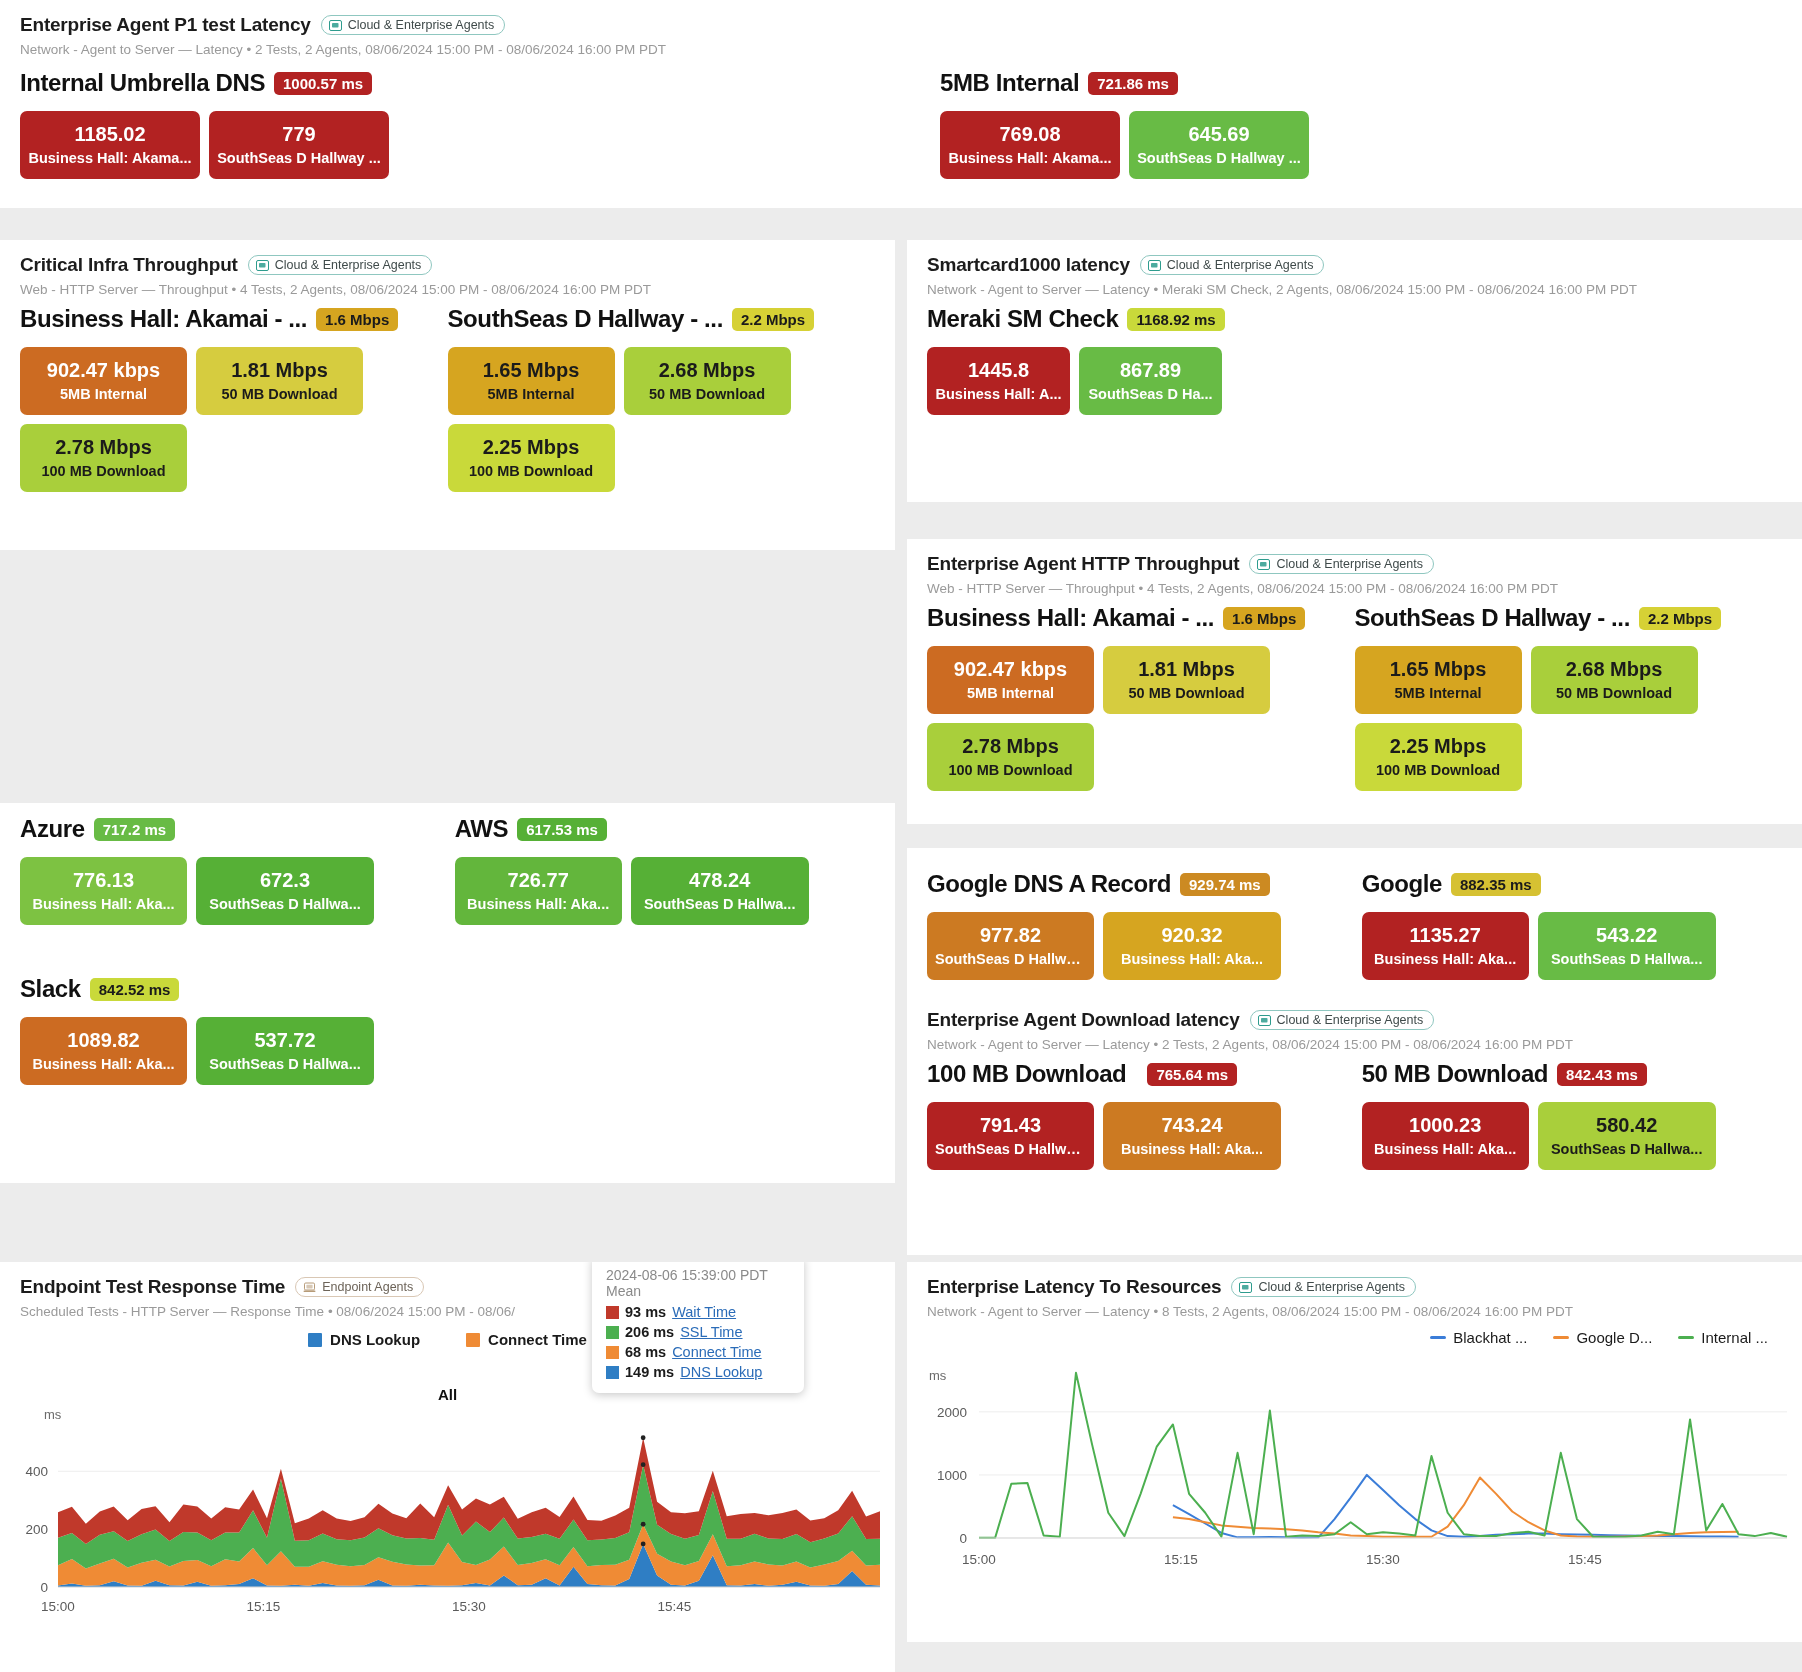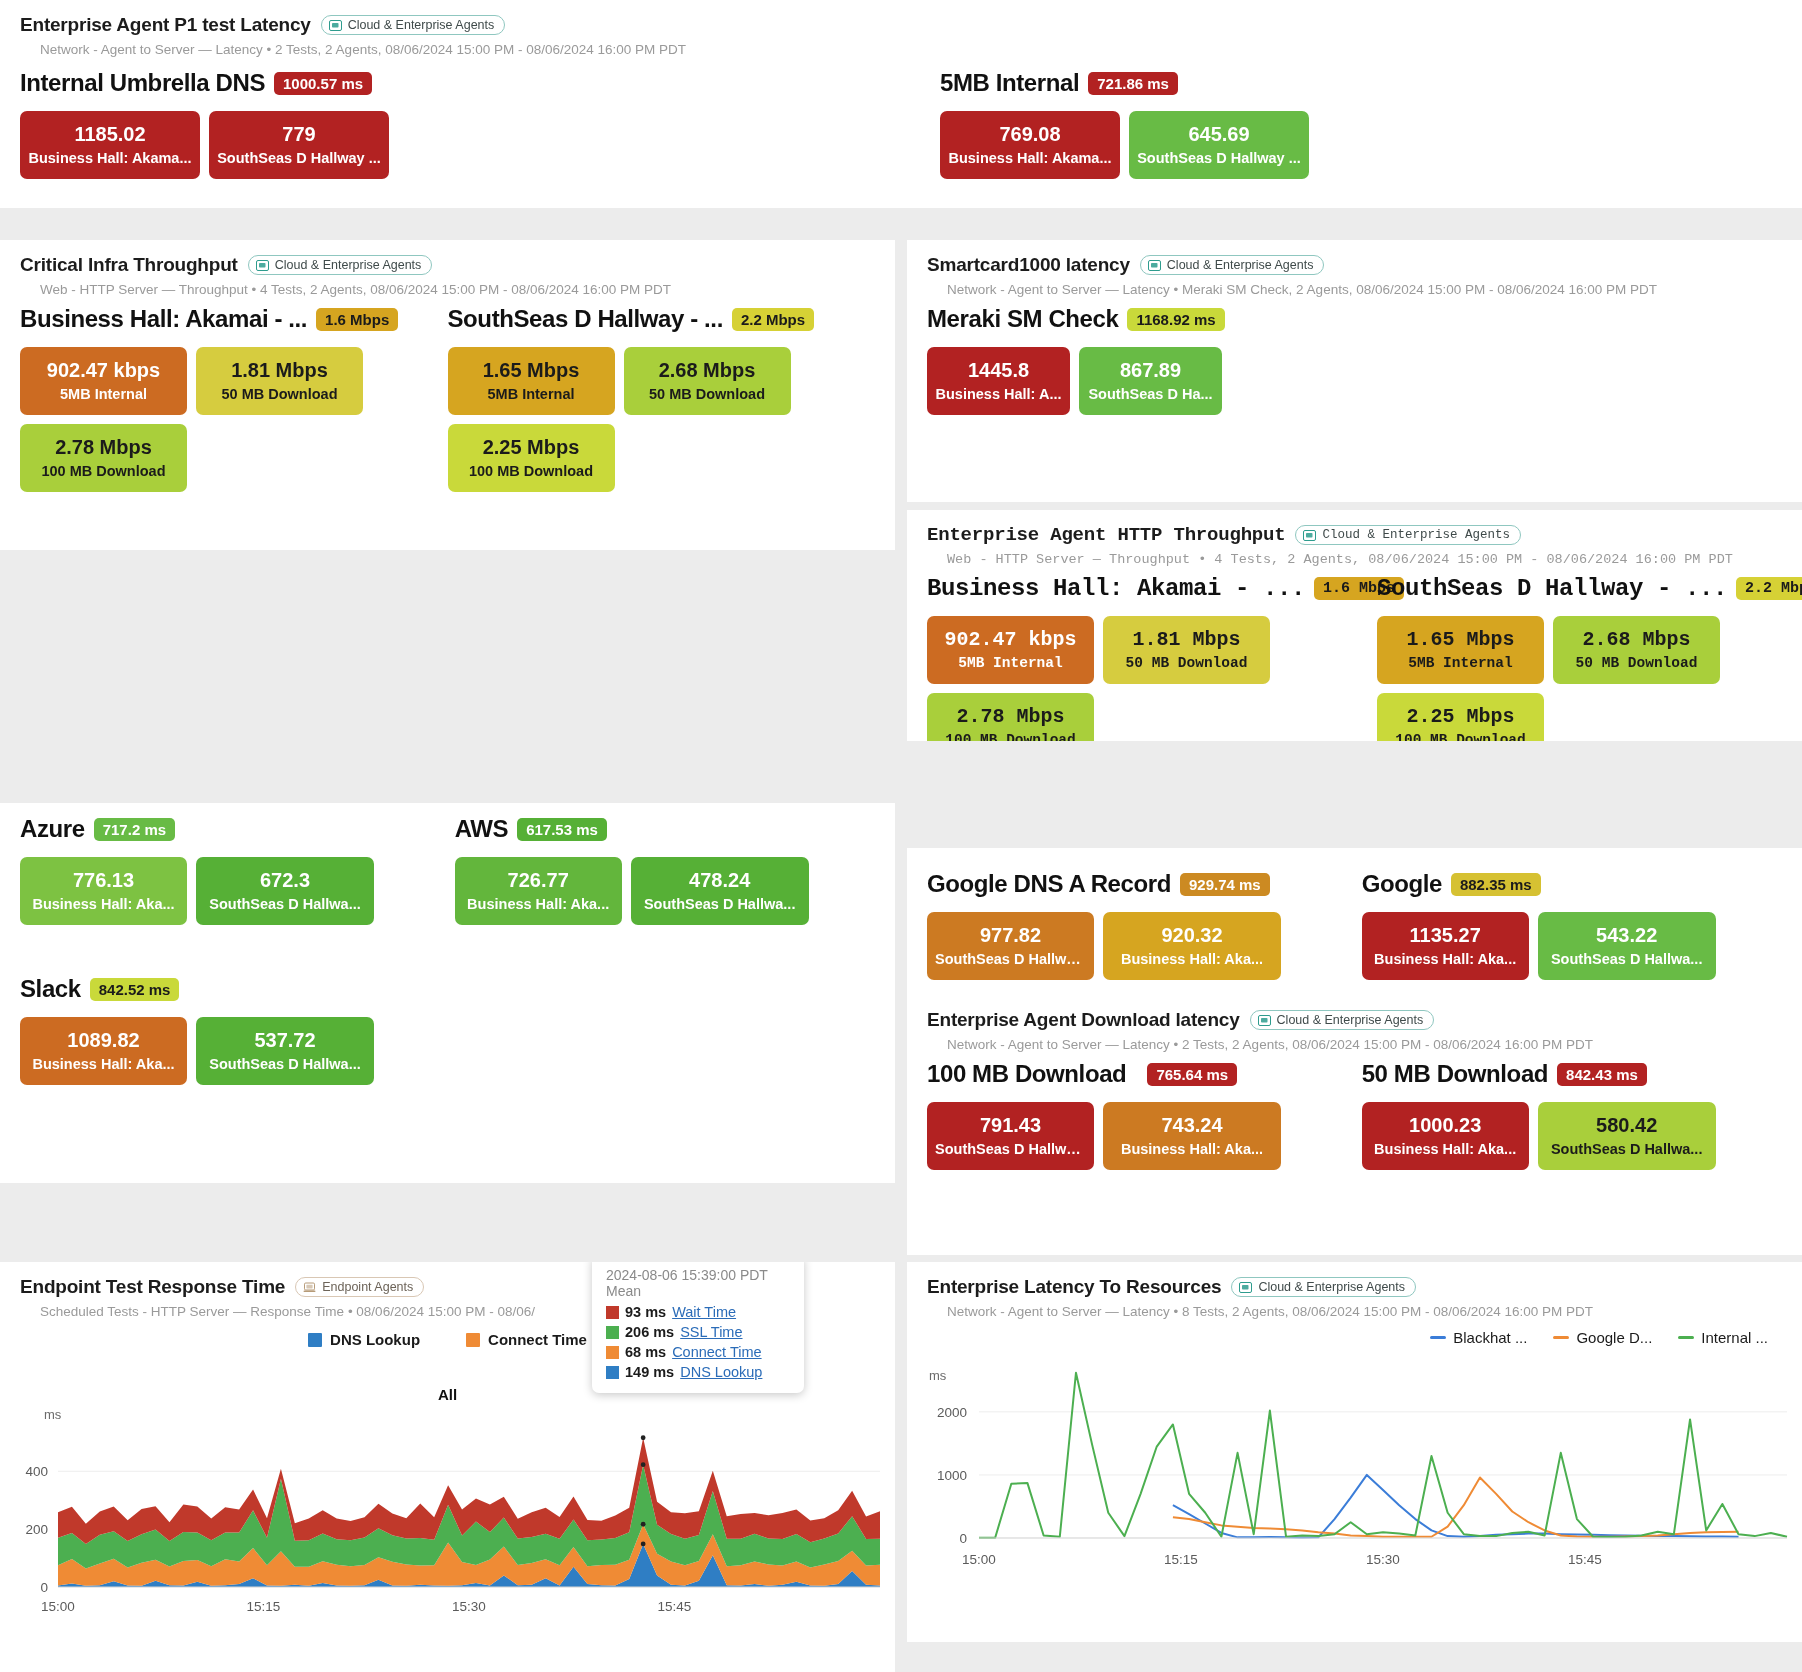--- a/index.html
+++ b/index.html
@@ -52,21 +52,20 @@
     white-space: nowrap;
   }
   .pill.endpoint { border-color: #d9c7b4; color: #6c6358; }
   .pill-ico { display: inline-block; line-height: 0; }
 
   .w-sub {
     font-size: 13.5px;
     color: #9a9a9a;
     margin-top: 6px;
     white-space: nowrap;
-    margin-left: 20px;
   }
 
   
   .groups { display: flex; padding: 0 20px; }
   .group { }
   .g-head {
     display: flex;
     align-items: center;
     gap: 9px;
     margin-top: 8px;
@@ -328,21 +327,21 @@
           </div>
           <div class="tile" style="background:#68bb45; width:143px;">
             <div class="val">867.89</div>
             <div class="lbl">SouthSeas D Ha...</div>
           </div>
         </div>
       </div>
     </div>
   </div>
 
-  <div class="card" style="left:907px; top:510px; width:895px; height:231px;font-family:Liberation Mono, monospace;">
+  <div class="card" style="left:907px; top:539px; width:895px; height:285px;">
     <div class="w-head">
       <div class="w-title-row">
         <div class="w-title">Enterprise Agent HTTP Throughput</div>
         <div class="pill">
           <span class="pill-ico">
             <svg width="13" height="11" viewBox="0 0 13 11">
                 <rect x="0.5" y="0.5" width="12" height="10" rx="1.5" fill="none" stroke="#2e9c8e"></rect>
                 <rect x="3" y="3" width="6.5" height="4.5" rx="0.8" fill="#2e9c8e" opacity="0.85"></rect>
               </svg>
           </span>

